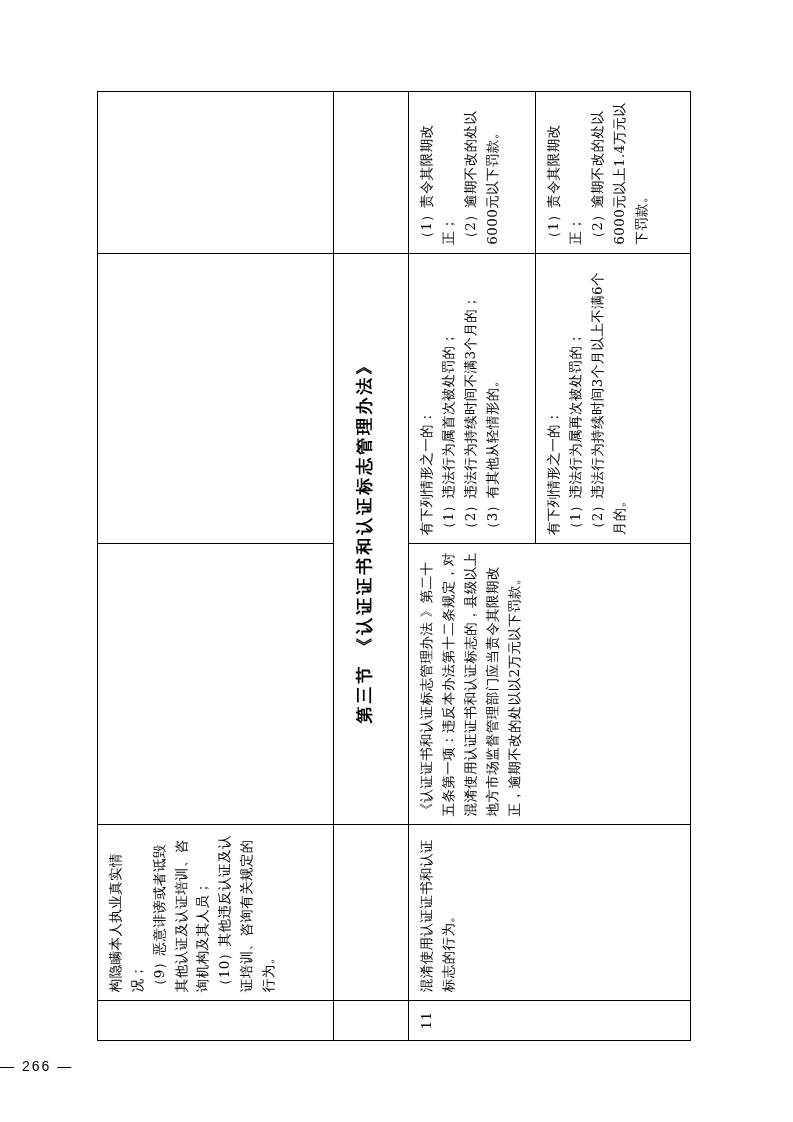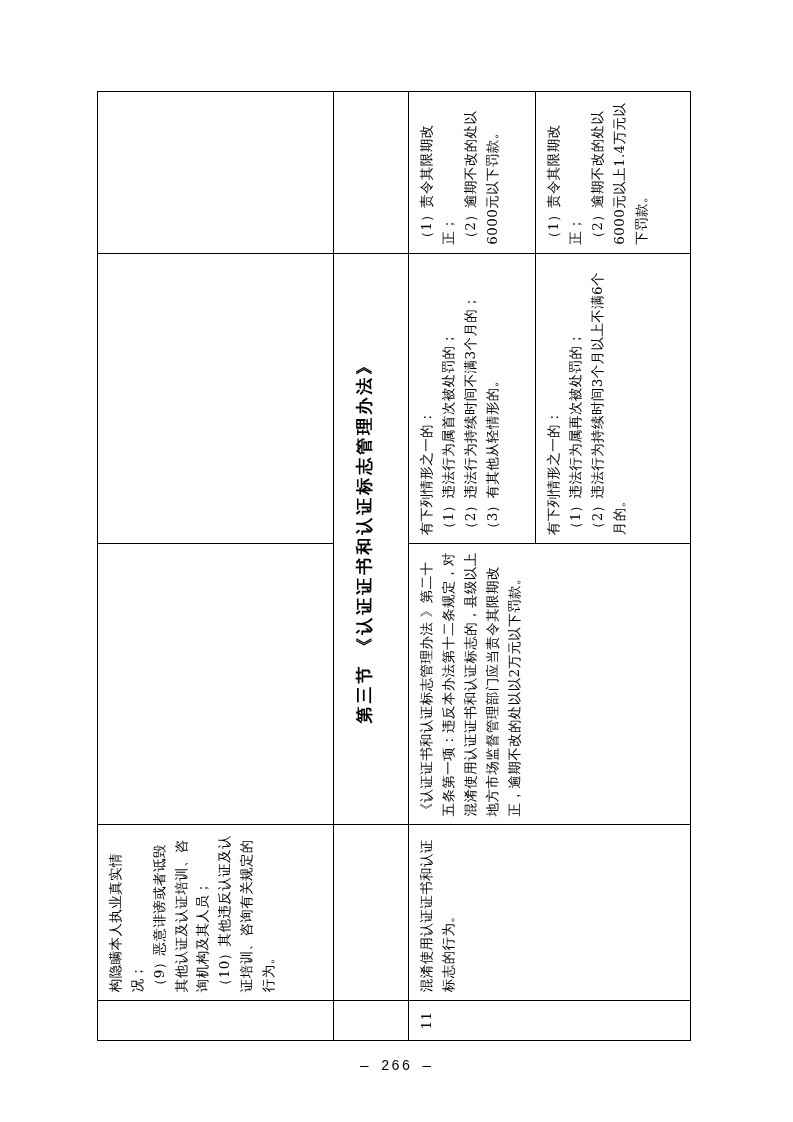--- a/index.html
+++ b/index.html
@@ -80,24 +80,23 @@
     border-right: 1px solid #000;
   }
 
   .blank-cell { border: 1px solid #000; }
 
   .page-number {
     position: absolute;
     left: 0;
     right: 0;
     bottom: 48px;
-    text-align: center;
     font-size: 14px;
     letter-spacing: 2px;
-    font-family: Liberation Mono, monospace;
+    font-family: Liberation Sans, sans-serif;
   }
 </style>
 </head>
 <body>
 
 <div class="page">
 
   <div class="rot-wrap">
     <table class="doc-table">
       <colgroup>

